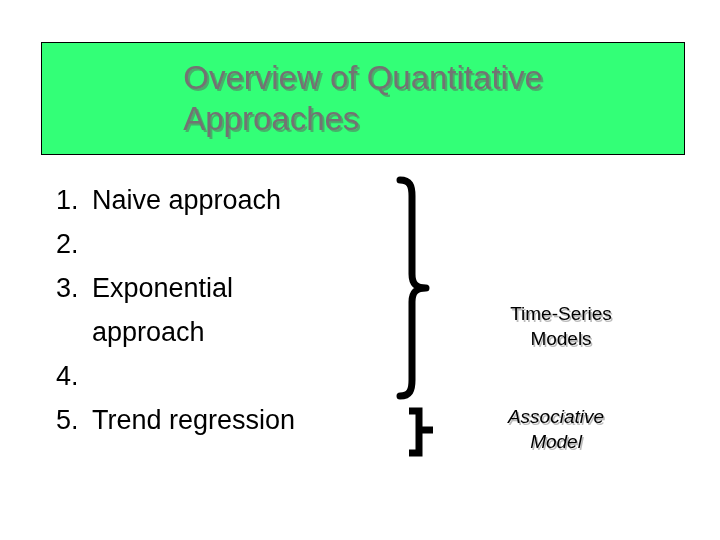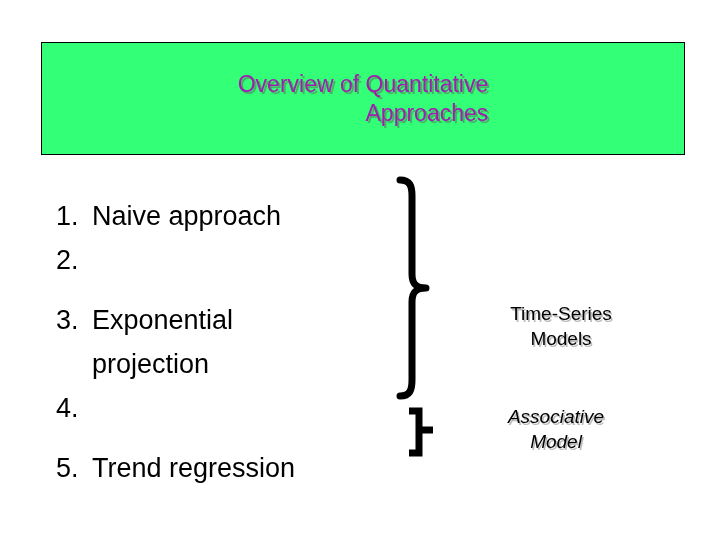--- a/index.html
+++ b/index.html
@@ -24,25 +24,25 @@
     width: 644px;
     height: 113px;
     background: #33ff77;
     border: 1.5px solid #000000;
     box-sizing: border-box;
     display: flex;
     align-items: center;
     justify-content: center;
   }
   #title-text {
-    font-size: 23px;
+    font-size: 33px;
     line-height: 1.22;
-    text-align: right;
+    text-align: left;
     letter-spacing: 0px;
-    color: #a21caf;
+    color: #737373;
     text-shadow: 2px 2px 0 rgba(90, 110, 95, 0.55);
     padding: 0 8px;
     white-space: pre-line;
   }
 
   
   #approach-list {
     position: absolute;
     left: 56px;
     top: 178px;
@@ -55,21 +55,20 @@
     display: flex;
     align-items: baseline;
     white-space: nowrap;
   }
   .list-num {
     width: 36px;
     flex: 0 0 36px;
   }
   .list-label {
     flex: 1 1 auto;
-    margin-top: 16px;
   }
   .list-continuation {
     padding-left: 36px;
     white-space: nowrap;
   }
 
   
   #brace-timeseries {
     position: absolute;
     left: 393px;
@@ -130,21 +129,21 @@
 
   <div class="list-item">
     <span class="list-num">2.</span>
   </div>
 
   <div class="list-item">
     <span class="list-num">3.</span>
     <span class="list-label">Exponential</span>
   </div>
 
-  <div class="list-continuation">projection</div>
+  <div class="list-continuation">approach</div>
 
   <div class="list-item">
     <span class="list-num">4.</span>
   </div>
 
   <div class="list-item">
     <span class="list-num">5.</span>
     <span class="list-label">Trend regression</span>
   </div>
 

